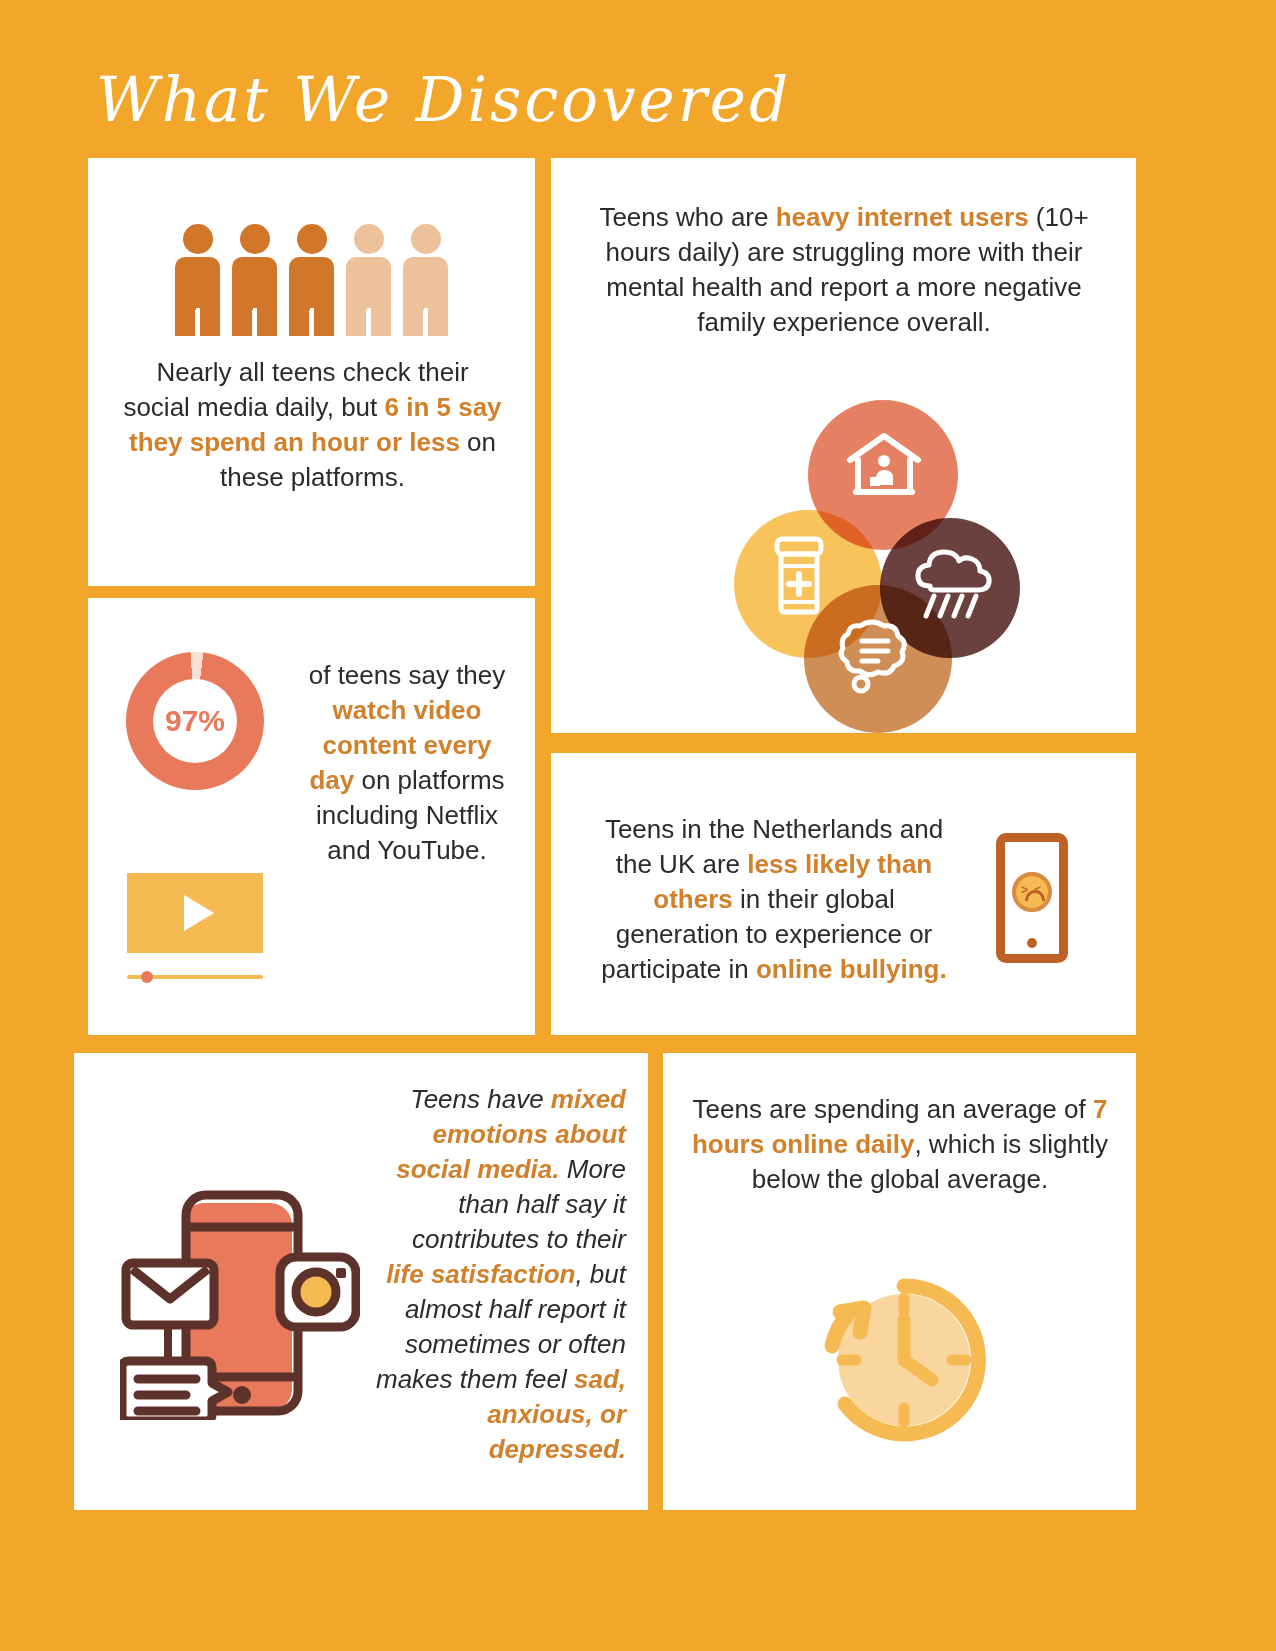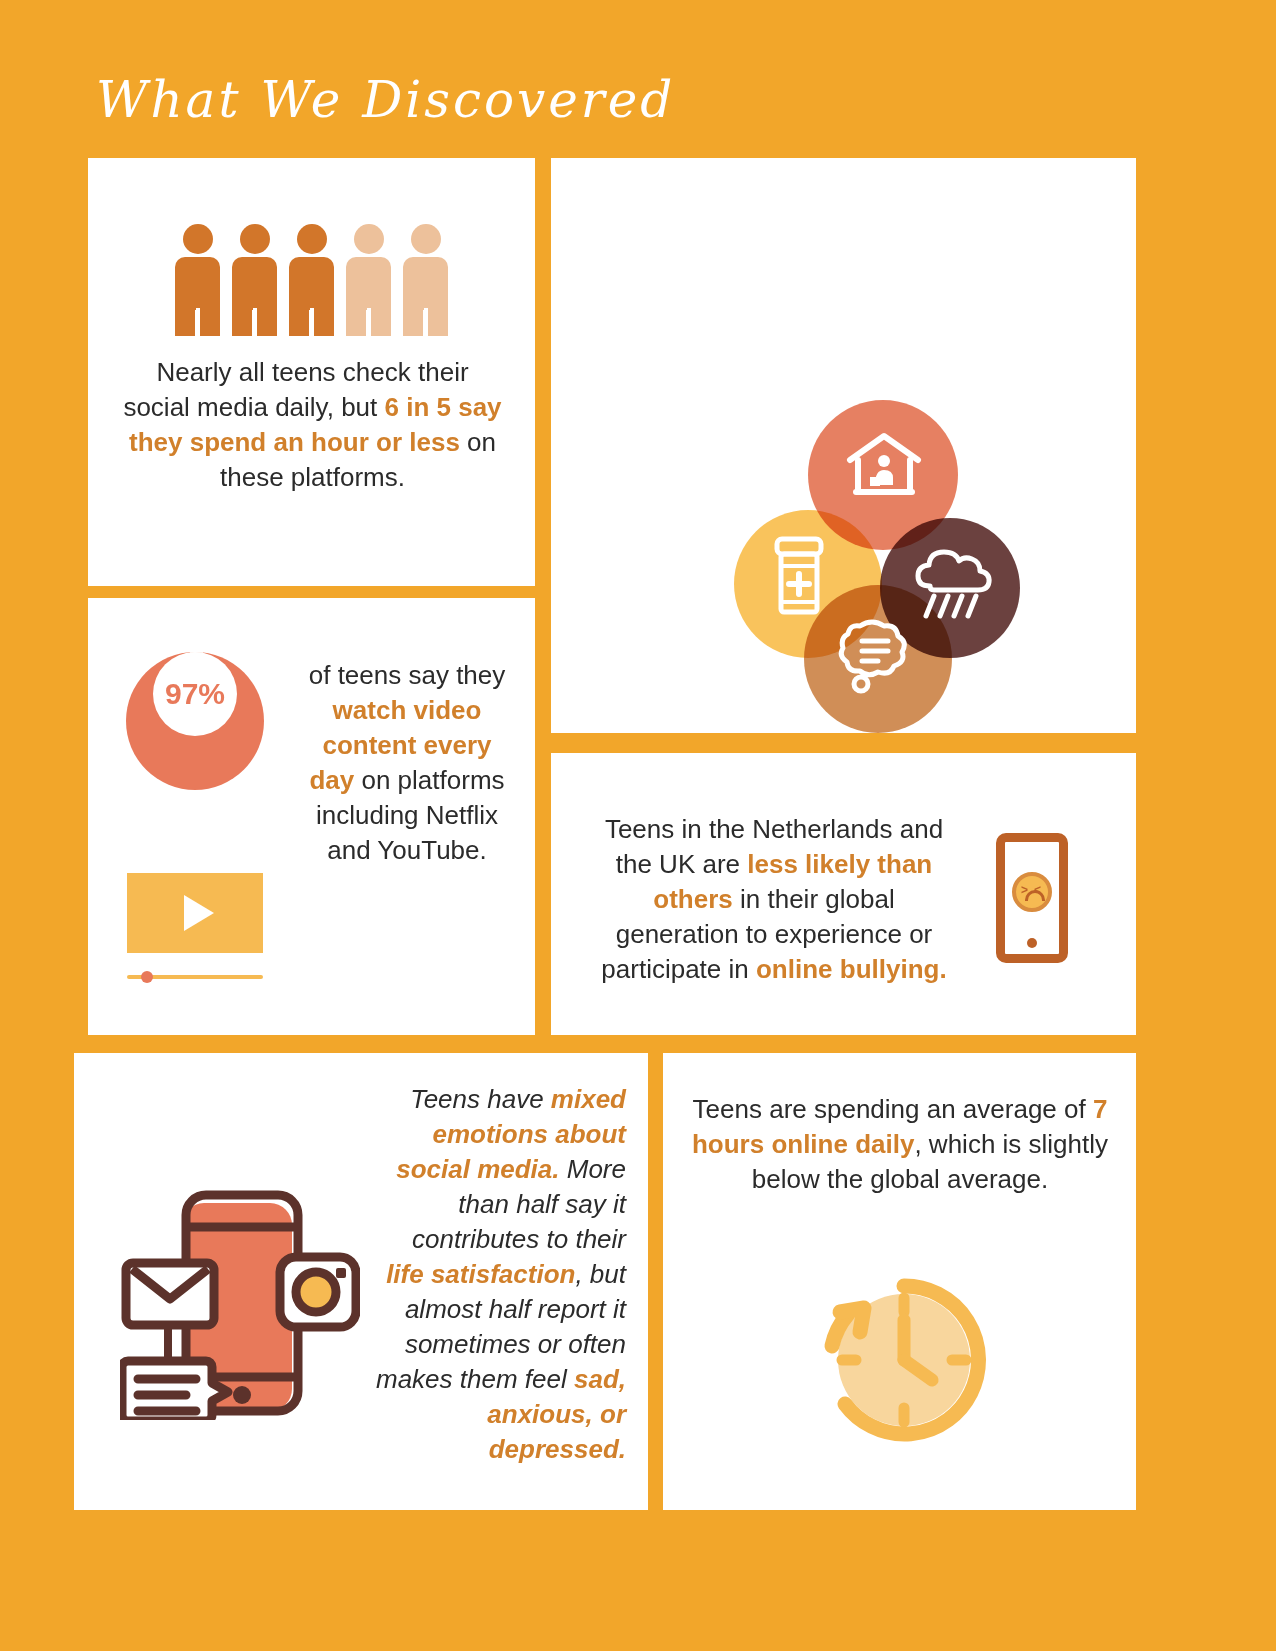--- a/index.html
+++ b/index.html
@@ -20,21 +20,21 @@
 
   
   .title {
     position: absolute;
     left: 96px;
     top: 52px;
     width: 760px;
     height: 96px;
     color: #FFFFFF;
     font-family: "DejaVu Serif", serif;
-    font-size: 50px;
+    font-size: 61px;
     font-style: italic;
     font-weight: 400;
     letter-spacing: 3px;
     line-height: 96px;
     white-space: nowrap;
   }
 
   
   .card {
     position: absolute;
@@ -125,21 +125,21 @@
 
   
   #donut-wrap {
     position: absolute;
     left: 126px; top: 652px;
     width: 138px; height: 138px;
   }
   #donut {
     width: 138px; height: 138px; border-radius: 50%;
     background: conic-gradient(from 7deg, #E8795A 0deg 349.2deg, #FAE0D5 349.2deg 360deg);
-    display: flex; justify-content: center;
+    display: flex; align-items: center; justify-content: center;
   }
   #donut-hole {
     width: 84px; height: 84px; border-radius: 50%;
     background: #FFFFFF;
     display: flex; align-items: center; justify-content: center;
   }
   #donut-label {
     color: #E8795A; font-weight: bold; font-size: 30px;
     font-family: "Liberation Sans", sans-serif;
   }
@@ -278,20 +278,21 @@
       <div class="body">
           <div class="legsplit"></div>
         </div>
     </div>
   </div>
 
   <div class="body-text center" id="card1-text"><span>Nearly all teens check their social media daily, but </span><span class="hl">6 in 5 say they spend an hour or less</span><span> on these platforms.</span></div>
 
   <div class="card" id="card-heavy-users"></div>
 
+  <div class="body-text center" id="card2-text"><span>Teens who are </span><span class="hl">heavy internet users</span><span> (10+ hours daily) are struggling more with their mental health and report a more negative family experience overall.</span></div>
 
   <div id="venn">
     <div class="venn-circle" id="venn-c-meds"></div>
     <div class="venn-circle" id="venn-c-rain"></div>
     <div class="venn-circle" id="venn-c-think"></div>
     <div class="venn-circle" id="venn-c-home"></div>
 
     <svg class="venn-icon" style="left:168px; top:30px;" width="80" height="72" viewBox="0 0 80 72">
       <path d="M6 30 L40 6 L74 30" stroke="#fff" stroke-width="6" fill="none" stroke-linecap="round" stroke-linejoin="round"></path>
       <path d="M14 30 L14 62 M66 30 L66 62" stroke="#fff" stroke-width="6" fill="none" stroke-linecap="round"></path>

